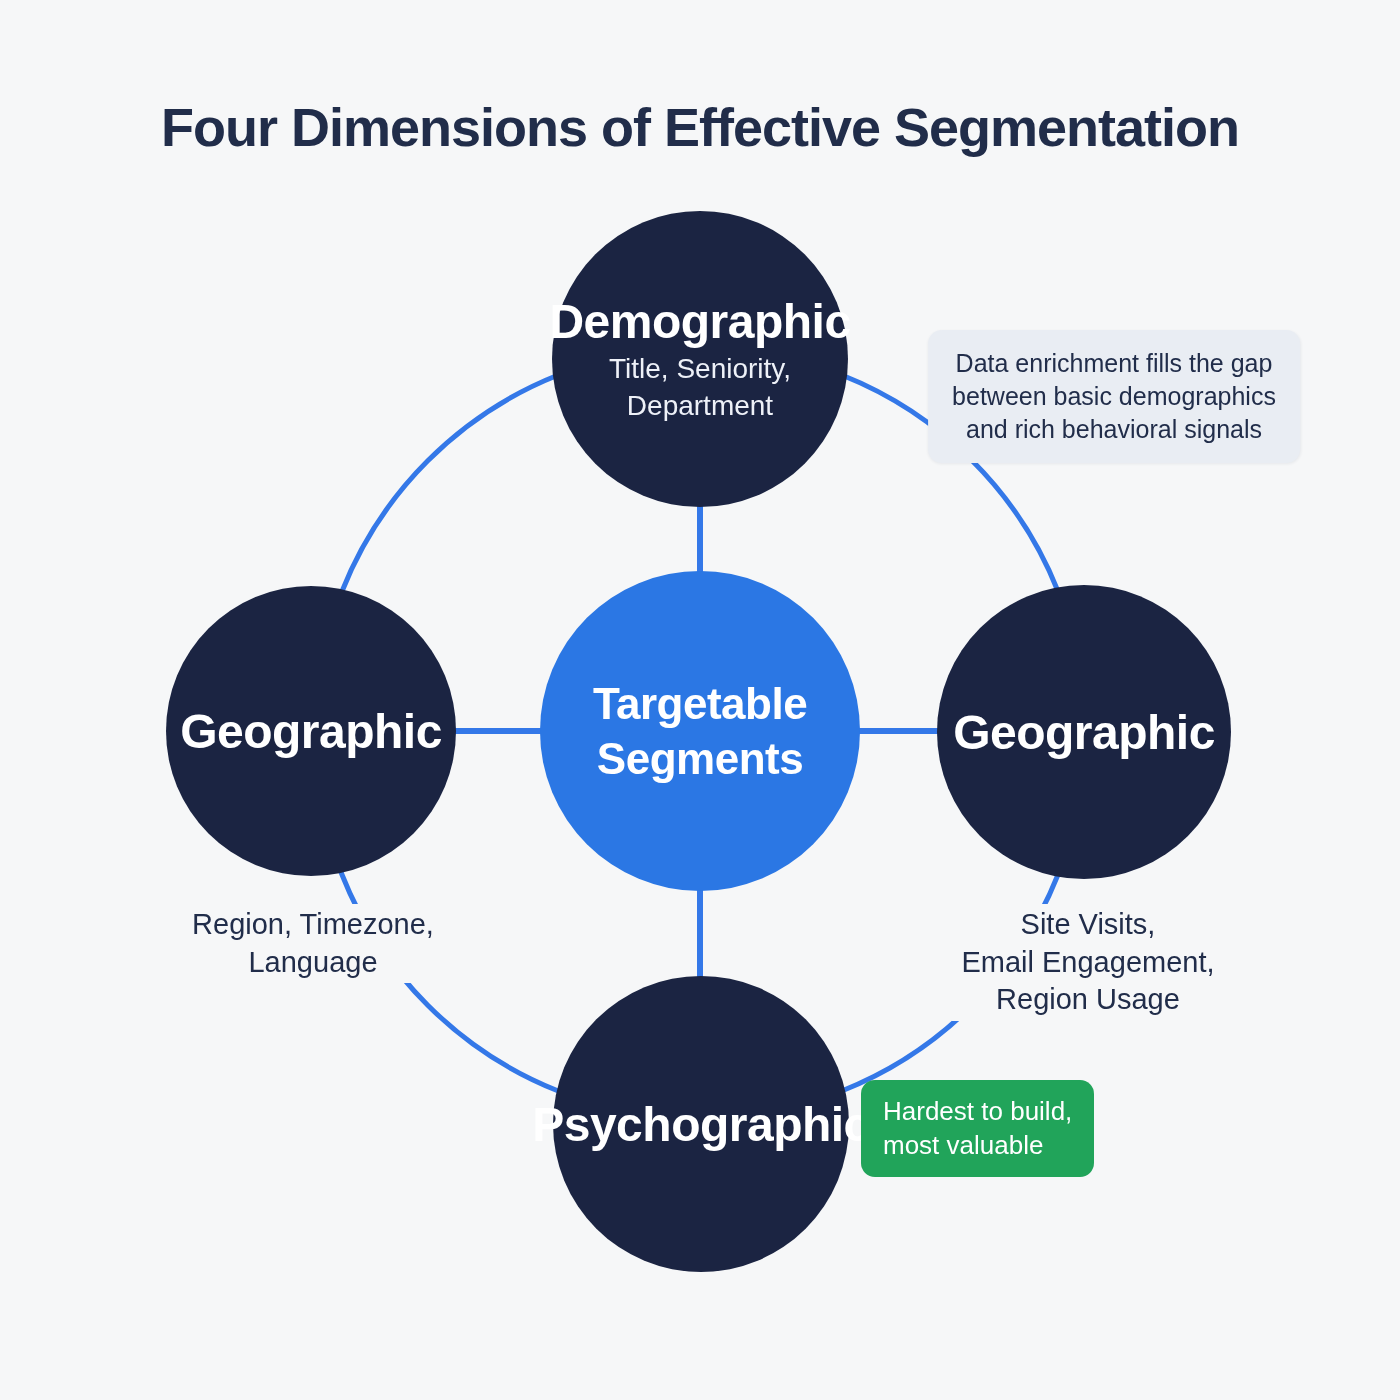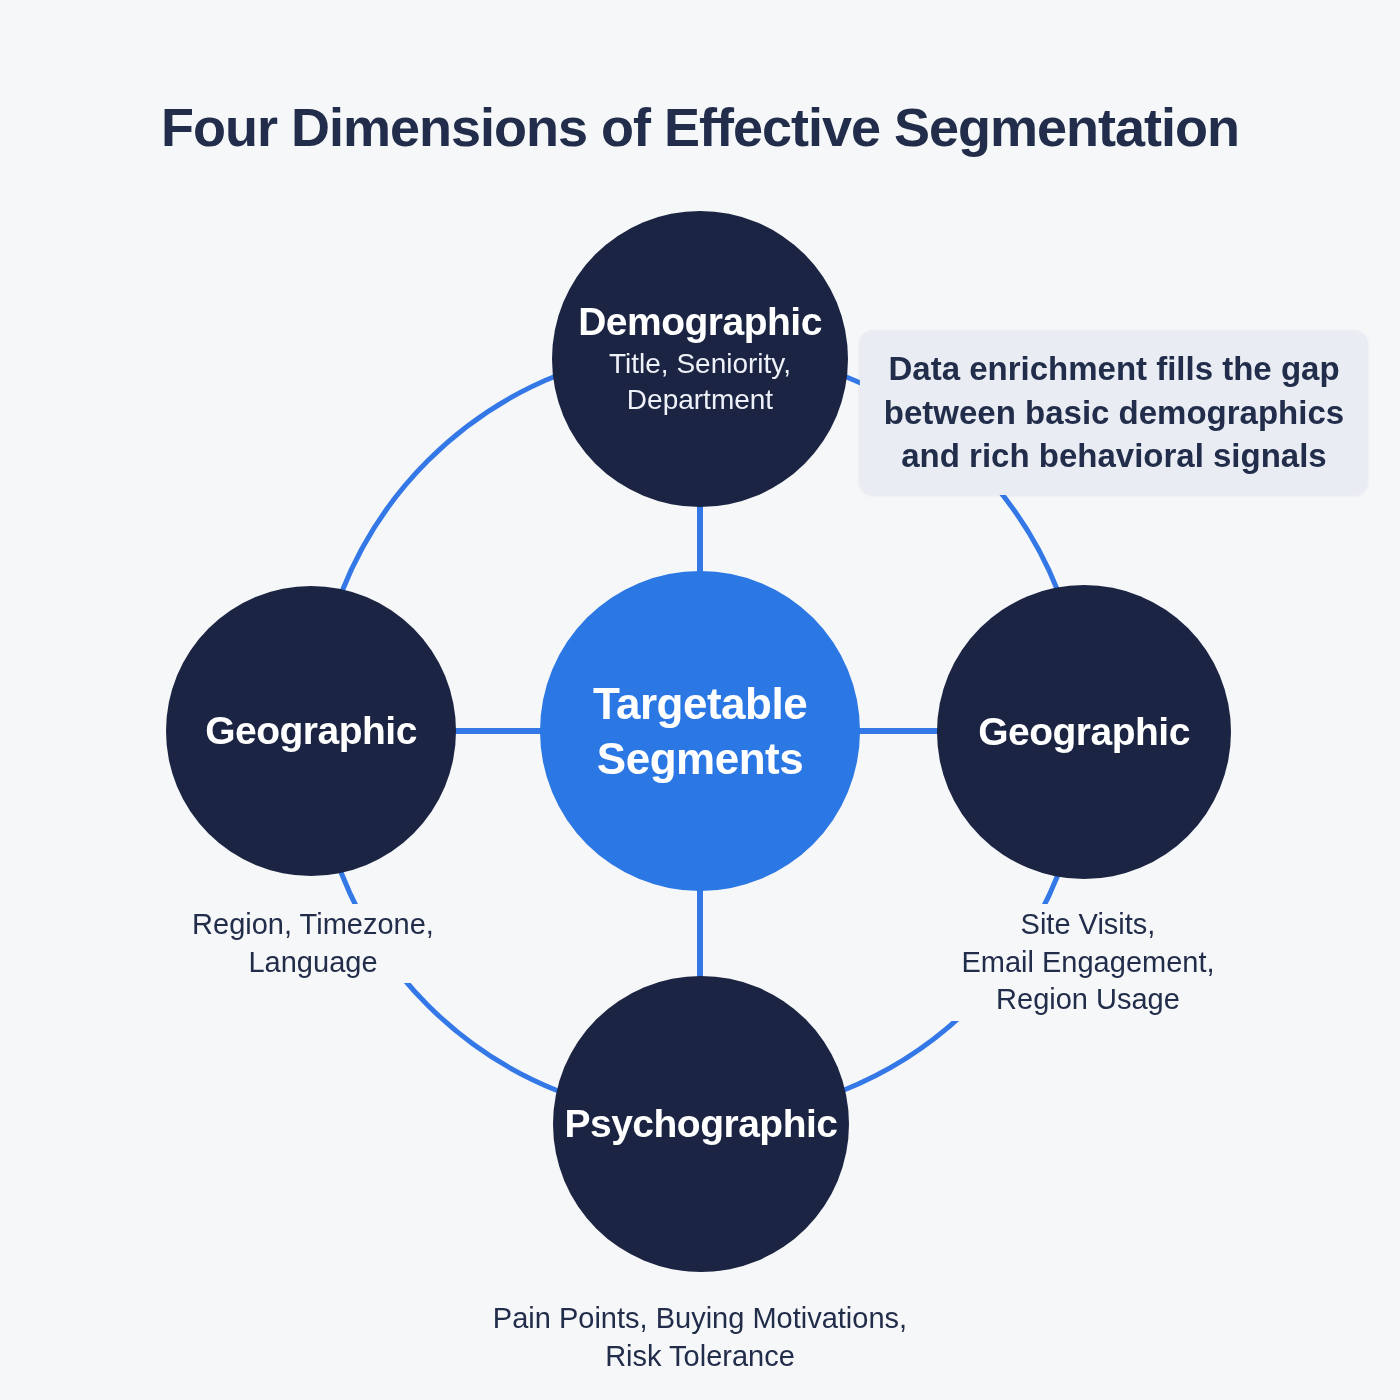--- a/index.html
+++ b/index.html
@@ -17,37 +17,37 @@
     color:var(--ink);white-space:nowrap;
   }
 
   svg.wires{position:absolute;left:0;top:0;}
 
   .node{
     position:absolute;border-radius:50%;background:var(--navy);color:var(--white);
     display:flex;flex-direction:column;align-items:center;justify-content:center;
     text-align:center;
   }
-  .node-label{font-size:39px;font-weight:800;letter-spacing:-0.5px;}
+  .node-label{font-size:48px;font-weight:800;letter-spacing:-0.5px;}
   .node-sub{font-size:28px;font-weight:400;margin-top:2px;line-height:1.3;
     white-space:pre-line;color:#eef1f8;}
   .node-center{background:var(--blue);justify-content:center;}
   .node-center .node-label{font-size:44px;line-height:1.25;white-space:pre-line;}
 
   .caption{
     position:absolute;transform:translateX(-50%);width:max-content;
     font-size:29px;line-height:1.3;color:var(--ink);text-align:center;
     white-space:pre-line;background:var(--bg);padding:2px 10px;margin-top:16px;
   }
 
   .callout{position:absolute;border-radius:14px;white-space:pre-line;line-height:1.32;}
   .callout-gray{
     left:1114px;top:330px;transform:translateX(-50%);width:max-content;
-    background:var(--gray);color:var(--ink);font-size:33px;text-align:center;
-    padding:17px 24px;box-shadow:0 1px 3px rgba(30,40,70,0.07);font-weight:bold;
+    background:var(--gray);color:var(--ink);font-size:25px;text-align:center;
+    padding:17px 24px;box-shadow:0 1px 3px rgba(30,40,70,0.07);
   }
   .callout-green{
     left:861px;top:1080px;width:max-content;
     background:var(--green);color:var(--white);font-size:26px;text-align:left;
     padding:14px 22px;
   }
 </style>
 </head>
 <body>
 
@@ -61,22 +61,20 @@
     <line x1="311" y1="731" x2="1084" y2="731" stroke="#3478e8" stroke-width="6"></line>
   </svg>
 
   <div class="caption" style="left:313px;top:888px;">Region, Timezone,
 Language</div>
 
   <div class="caption" style="left:1088px;top:888px;">Site Visits,
 Email Engagement,
 Region Usage</div>
 
-  <div class="caption" style="left:700px;top:1282px;">Pain Points, Buying Motivations,
-Risk Tolerance</div>
 
   <div class="node" style="left:552px;top:211px;width:296px;height:296px;">
     <div class="node-label">Demographic</div>
     <div class="node-sub">Title, Seniority,
 Department</div>
   </div>
 
   <div class="node" style="left:166px;top:586px;width:290px;height:290px;text-align:center;">
     <div class="node-label">Geographic</div>
   </div>
@@ -91,14 +89,16 @@
 
   <div class="node node-center" style="left:540px;top:571px;width:320px;height:320px;">
     <div class="node-label">Targetable
 Segments</div>
   </div>
 
   <div class="callout callout-gray">Data enrichment fills the gap
 between basic demographics
 and rich behavioral signals</div>
 
+  <div class="callout callout-green">Hardest to build,
+most valuable</div>
 
 </div>
 
 </body></html>

